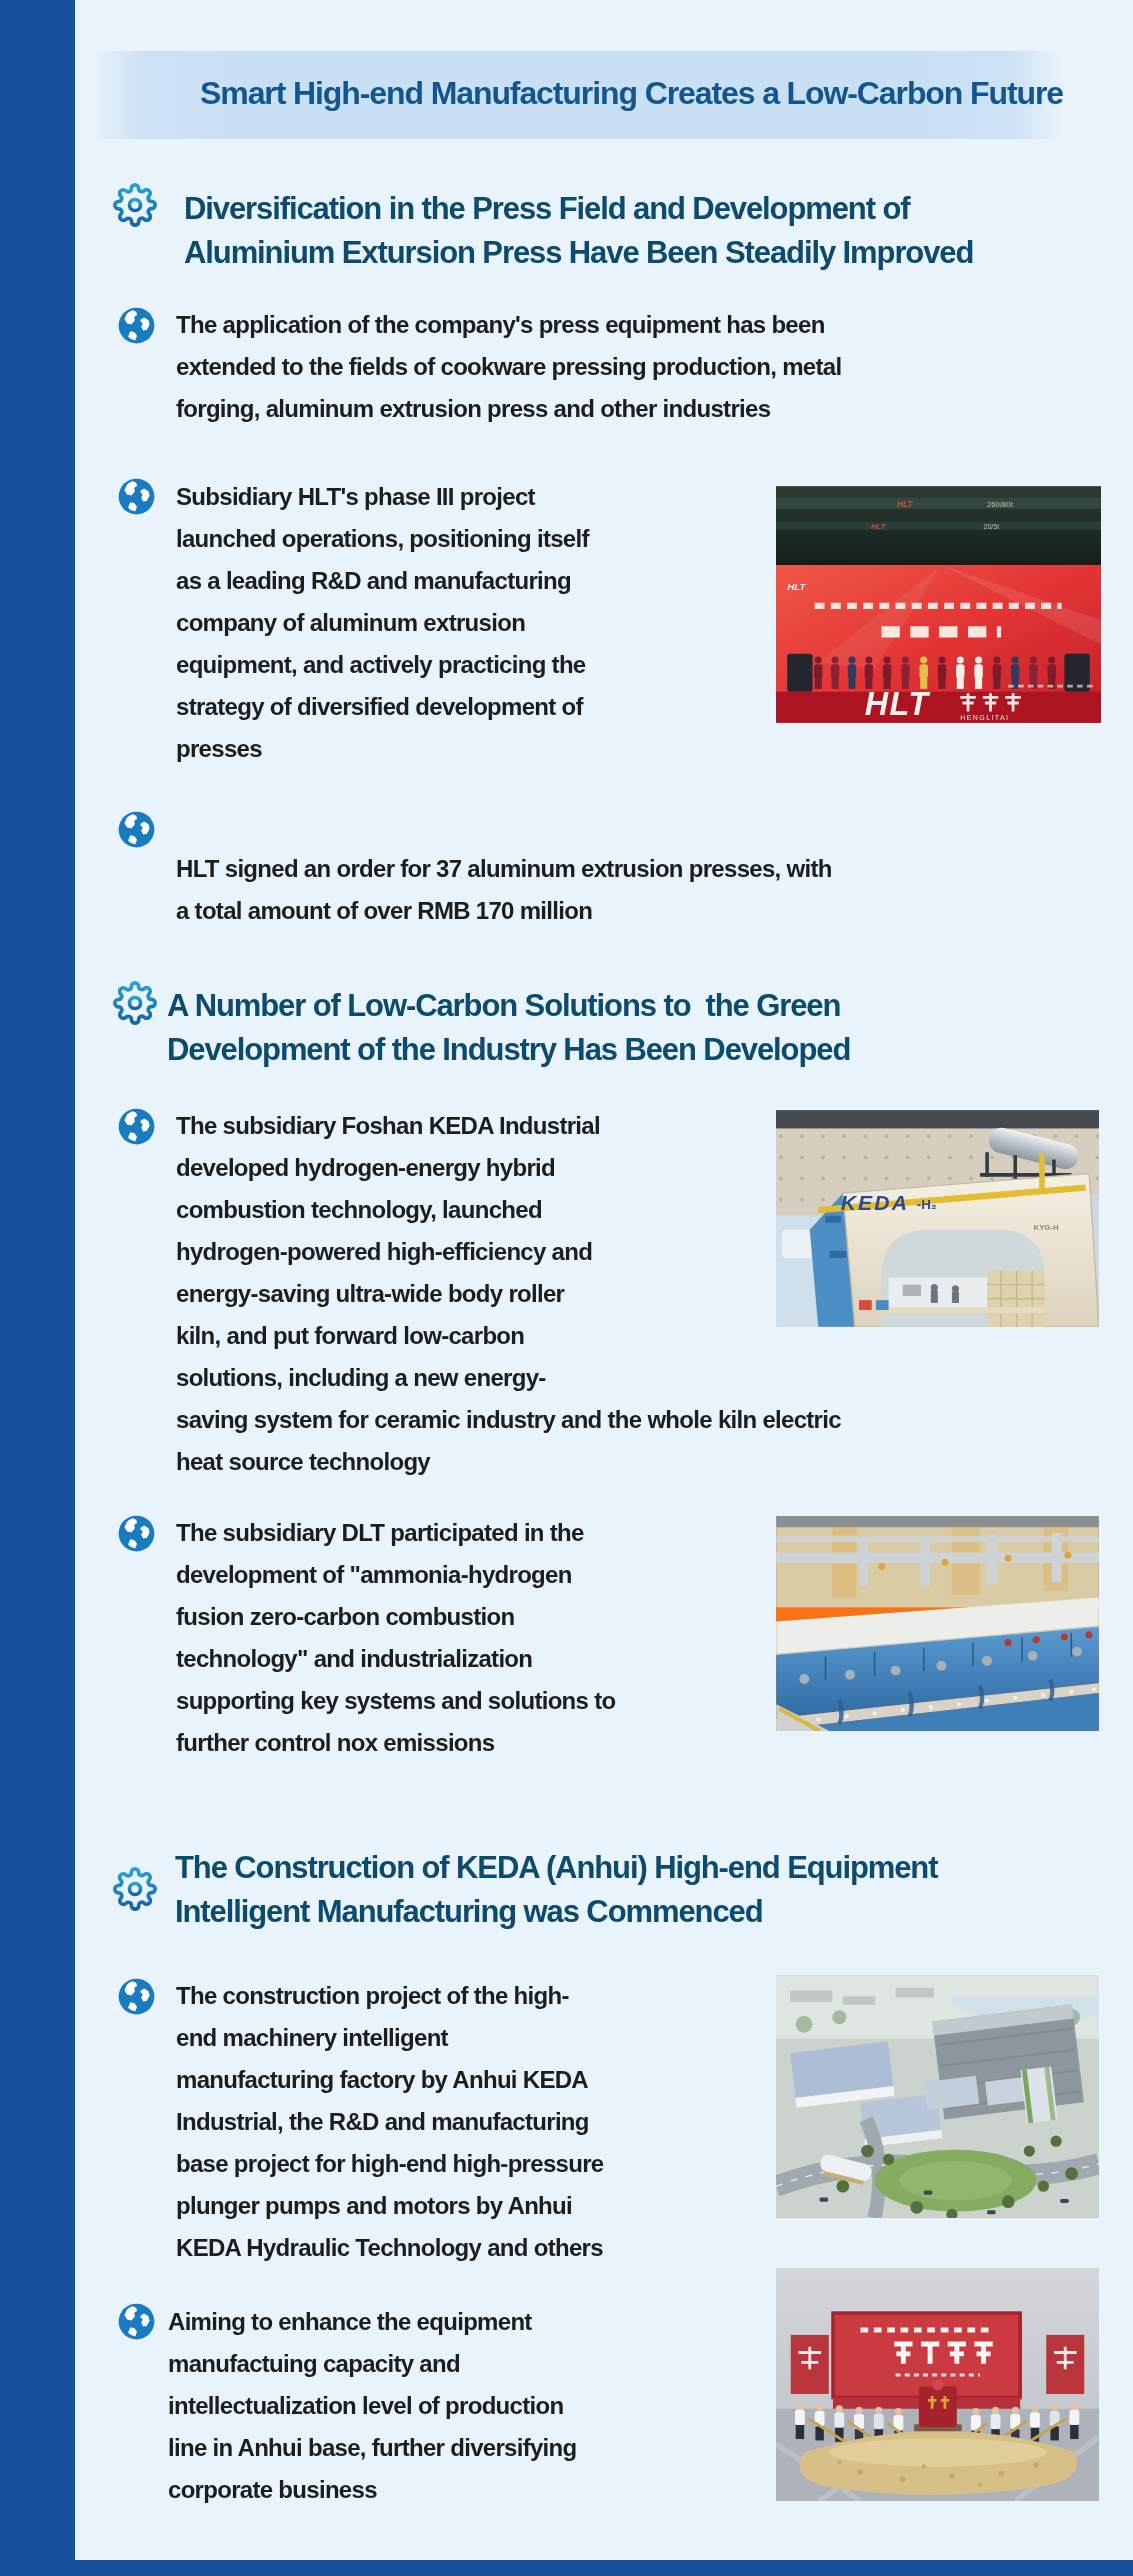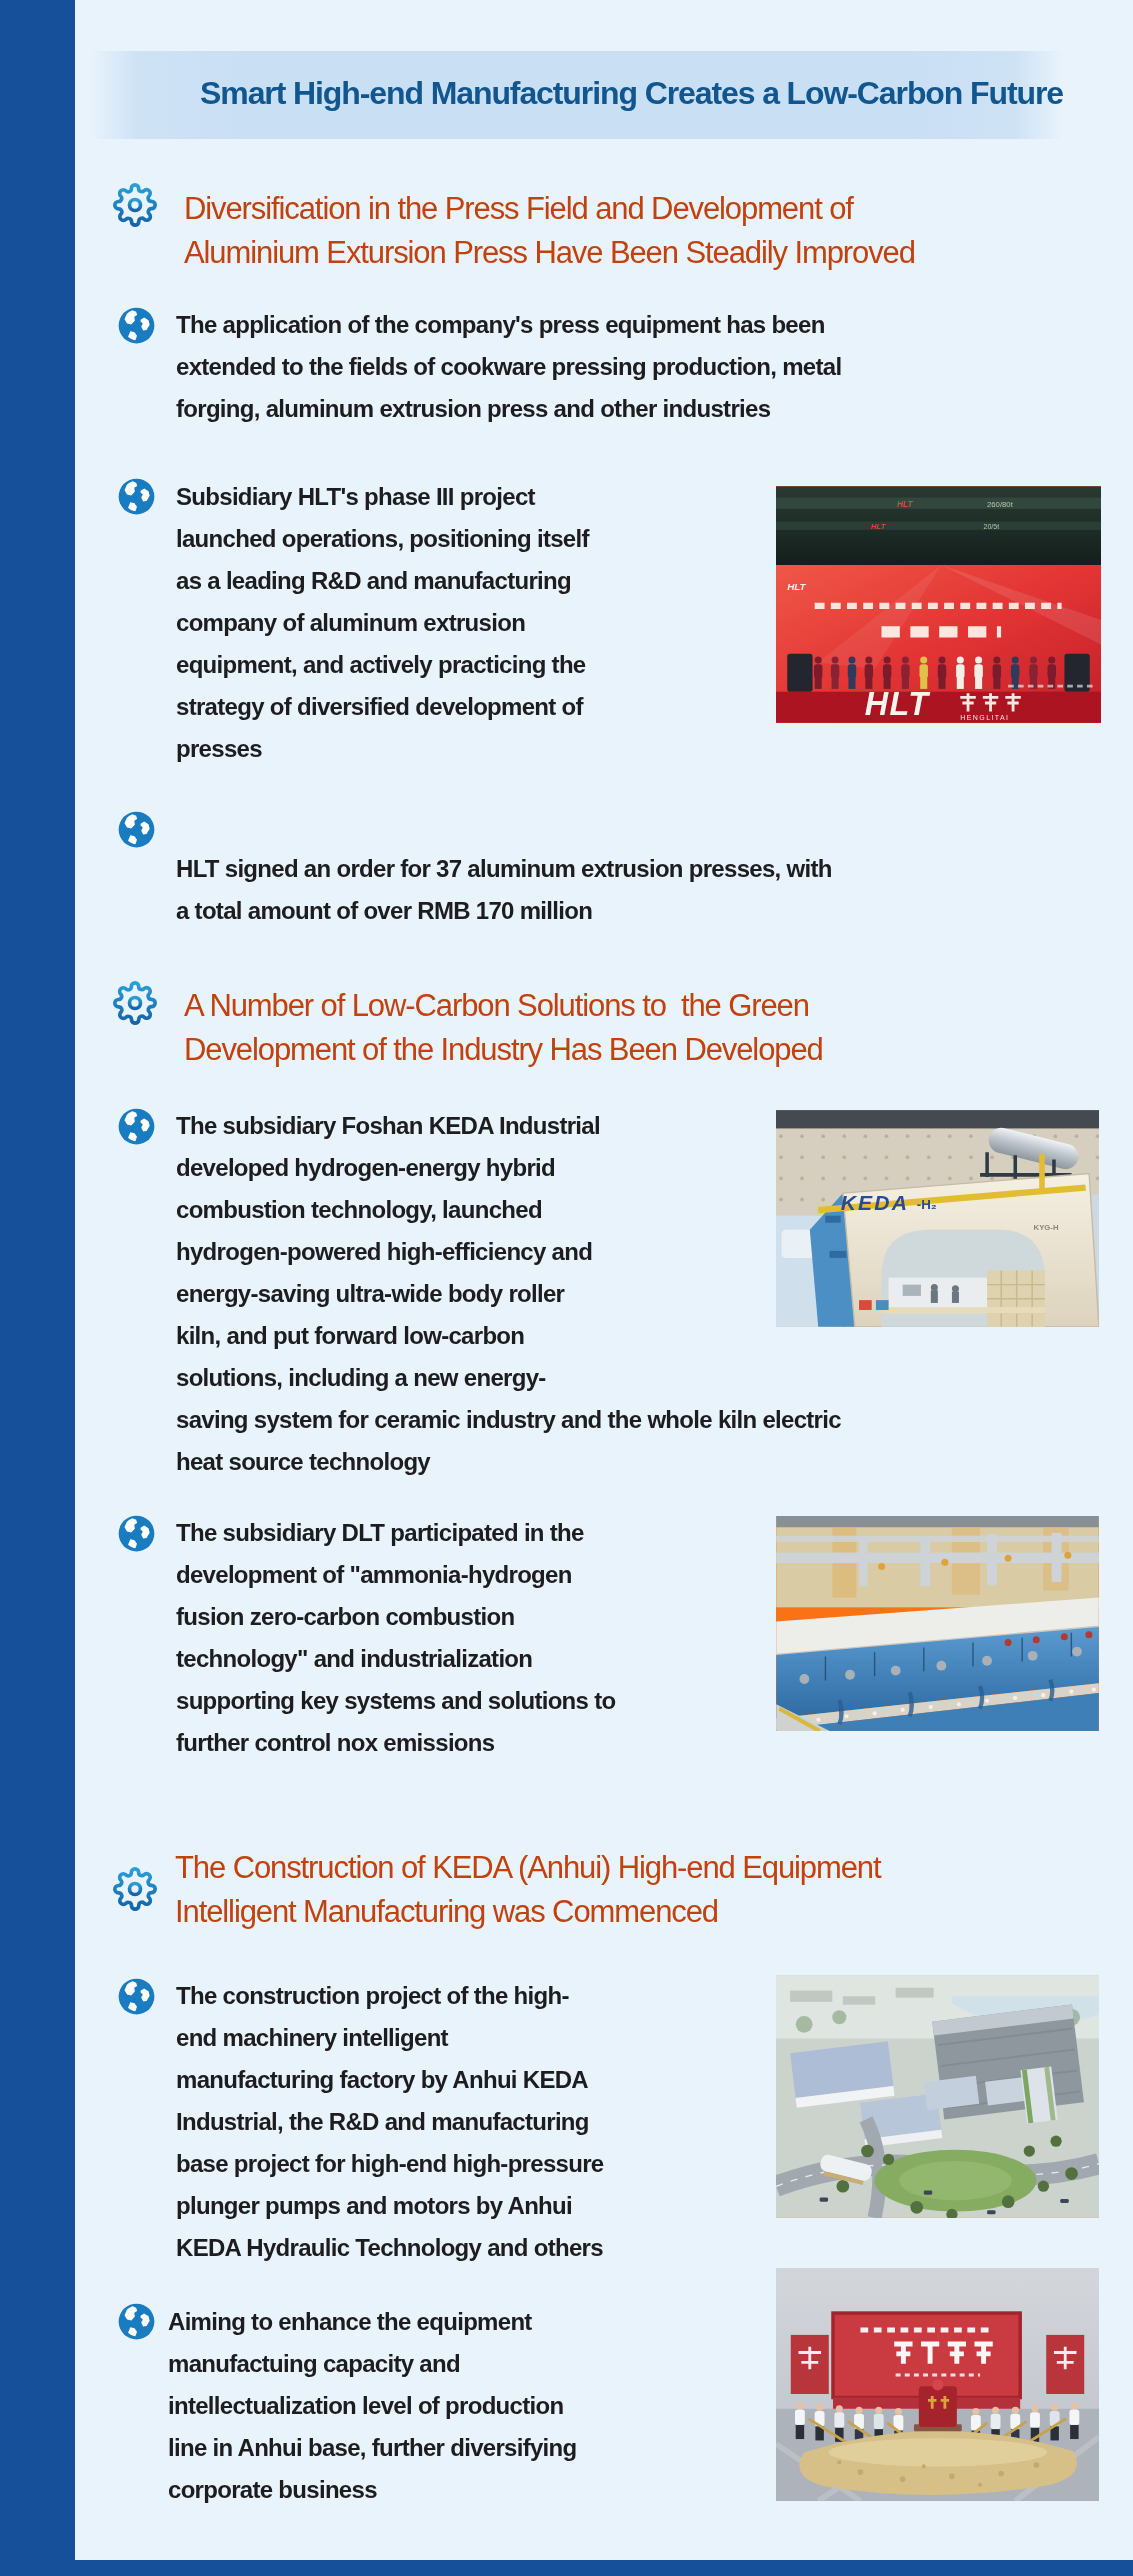--- a/index.html
+++ b/index.html
@@ -13,22 +13,22 @@
   .title-band{
     position:absolute;left:90px;top:51px;width:973px;height:88px;
     background:linear-gradient(90deg,rgba(201,223,244,0) 0%,rgba(201,223,244,.85) 5%,#c9dff4 16%,#c9dff4 84%,rgba(201,223,244,.85) 95%,rgba(201,223,244,0) 100%);
   }
   .page-title{
     position:absolute;left:0;top:50%;transform:translateY(-54%);width:100%;
     text-align:right;font-size:32px;font-weight:700;letter-spacing:-1.1px;color:#11568e;
     white-space:pre-wrap;
   }
   .heading{
-    position:absolute;font-size:31px;line-height:44px;font-weight:400;
-    letter-spacing:-1.1px;color:#c2410c;white-space:pre-wrap;
+    position:absolute;font-size:31px;line-height:44px;font-weight:700;
+    letter-spacing:-1.1px;color:#0c4a6e;white-space:pre-wrap;
   }
   .btxt{
     position:absolute;font-size:24px;line-height:42px;font-weight:600;
     letter-spacing:-0.7px;color:#1d1d1f;white-space:pre-wrap;
   }
   .gear{position:absolute;width:44px;height:44px}
   .globe{position:absolute;width:39px;height:39px}
   .photo{position:absolute;margin:0;overflow:hidden;background:#f97316}
   .photo svg{display:block;width:100%;height:100%}
   svg text{font-family:"Liberation Sans","DejaVu Sans",sans-serif}
@@ -161,21 +161,21 @@
         <linearGradient id="gg2" x1="0" y1="0" x2="0" y2="1">
       <stop offset="0" stop-color="#29a0d8"></stop>
           <stop offset="1" stop-color="#1563a8"></stop>
         </linearGradient>
       </defs>
     <g fill="none" stroke="url(#gg2)" stroke-width="2" stroke-linejoin="round" stroke-linecap="round">
       <circle cx="12" cy="12" r="3"></circle>
       <path d="M19.4 15a1.65 1.65 0 0 0 .33 1.82l.06.06a2 2 0 0 1 0 2.83 2 2 0 0 1-2.83 0l-.06-.06a1.65 1.65 0 0 0-1.82-.33 1.65 1.65 0 0 0-1 1.51V21a2 2 0 0 1-2 2 2 2 0 0 1-2-2v-.09A1.65 1.65 0 0 0 9 19.4a1.65 1.65 0 0 0-1.82.33l-.06.06a2 2 0 0 1-2.83 0 2 2 0 0 1 0-2.83l.06-.06a1.65 1.65 0 0 0 .33-1.82 1.65 1.65 0 0 0-1.51-1H3a2 2 0 0 1-2-2 2 2 0 0 1 2-2h.09A1.65 1.65 0 0 0 4.6 9a1.65 1.65 0 0 0-.33-1.82l-.06-.06a2 2 0 0 1 0-2.83 2 2 0 0 1 2.83 0l.06.06a1.65 1.65 0 0 0 1.82.33H9a1.65 1.65 0 0 0 1-1.51V3a2 2 0 0 1 2-2 2 2 0 0 1 2 2v.09a1.65 1.65 0 0 0 1 1.51 1.65 1.65 0 0 0 1.82-.33l.06-.06a2 2 0 0 1 2.83 0 2 2 0 0 1 0 2.83l-.06.06a1.65 1.65 0 0 0-.33 1.82V9a1.65 1.65 0 0 0 1.51 1H21a2 2 0 0 1 2 2 2 2 0 0 1-2 2h-.09a1.65 1.65 0 0 0-1.51 1z"></path>
     </g>
   </svg>
-  <div class="heading" style="left:184px;top:984px">A Number of Low-Carbon Solutions to  the Green
+  <div class="heading" style="left:167px;top:984px">A Number of Low-Carbon Solutions to  the Green
 Development of the Industry Has Been Developed</div>
 
   <svg class="globe" style="left:117px;top:1107px" viewBox="0 0 24 24">
     <circle cx="12" cy="12" r="11" fill="#1a7cc0"></circle>
     <path fill="#fff" d="M9.5 2.6l2.3 1 .6 2-1.8 1 .4 2.3-2.2 2.5-2.6-.7-1.6-2.6 1.4-3.2c1-1 2.2-1.8 3.5-2.3z"></path>
     <path fill="#fff" d="M14.5 8.5l2.2-1.4 2.7 1.7.7 2.7-1.9 3.2-2.1.4-1.2-2.5 1-1.9-1.4-1.2z"></path>
     <path fill="#fff" d="M8.2 15.5l2.6.6 1.5 2.2-1 2.8c-1.9-.3-3.3-1-4.5-2.2l1.4-3.4z"></path>
   </svg>
   <div class="btxt" style="left:176px;top:1105px">The subsidiary Foshan KEDA Industrial
 developed hydrogen-energy hybrid

